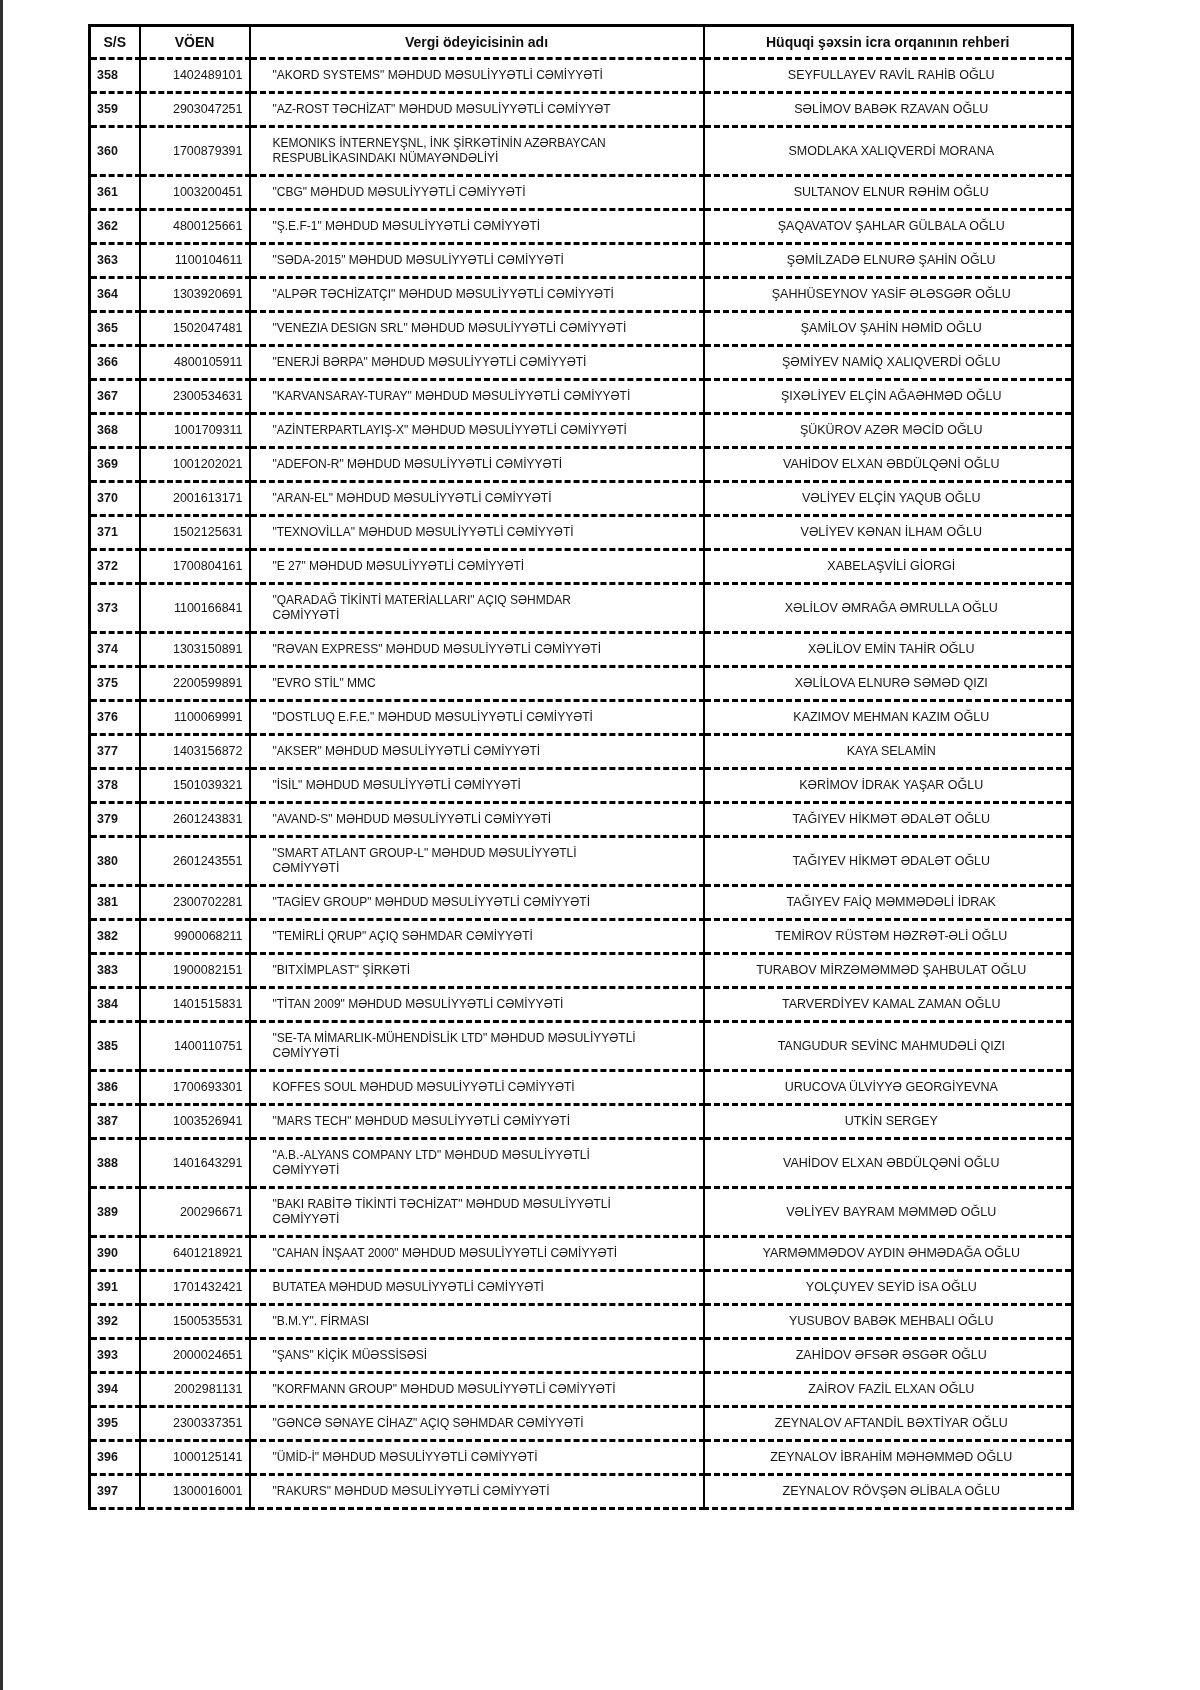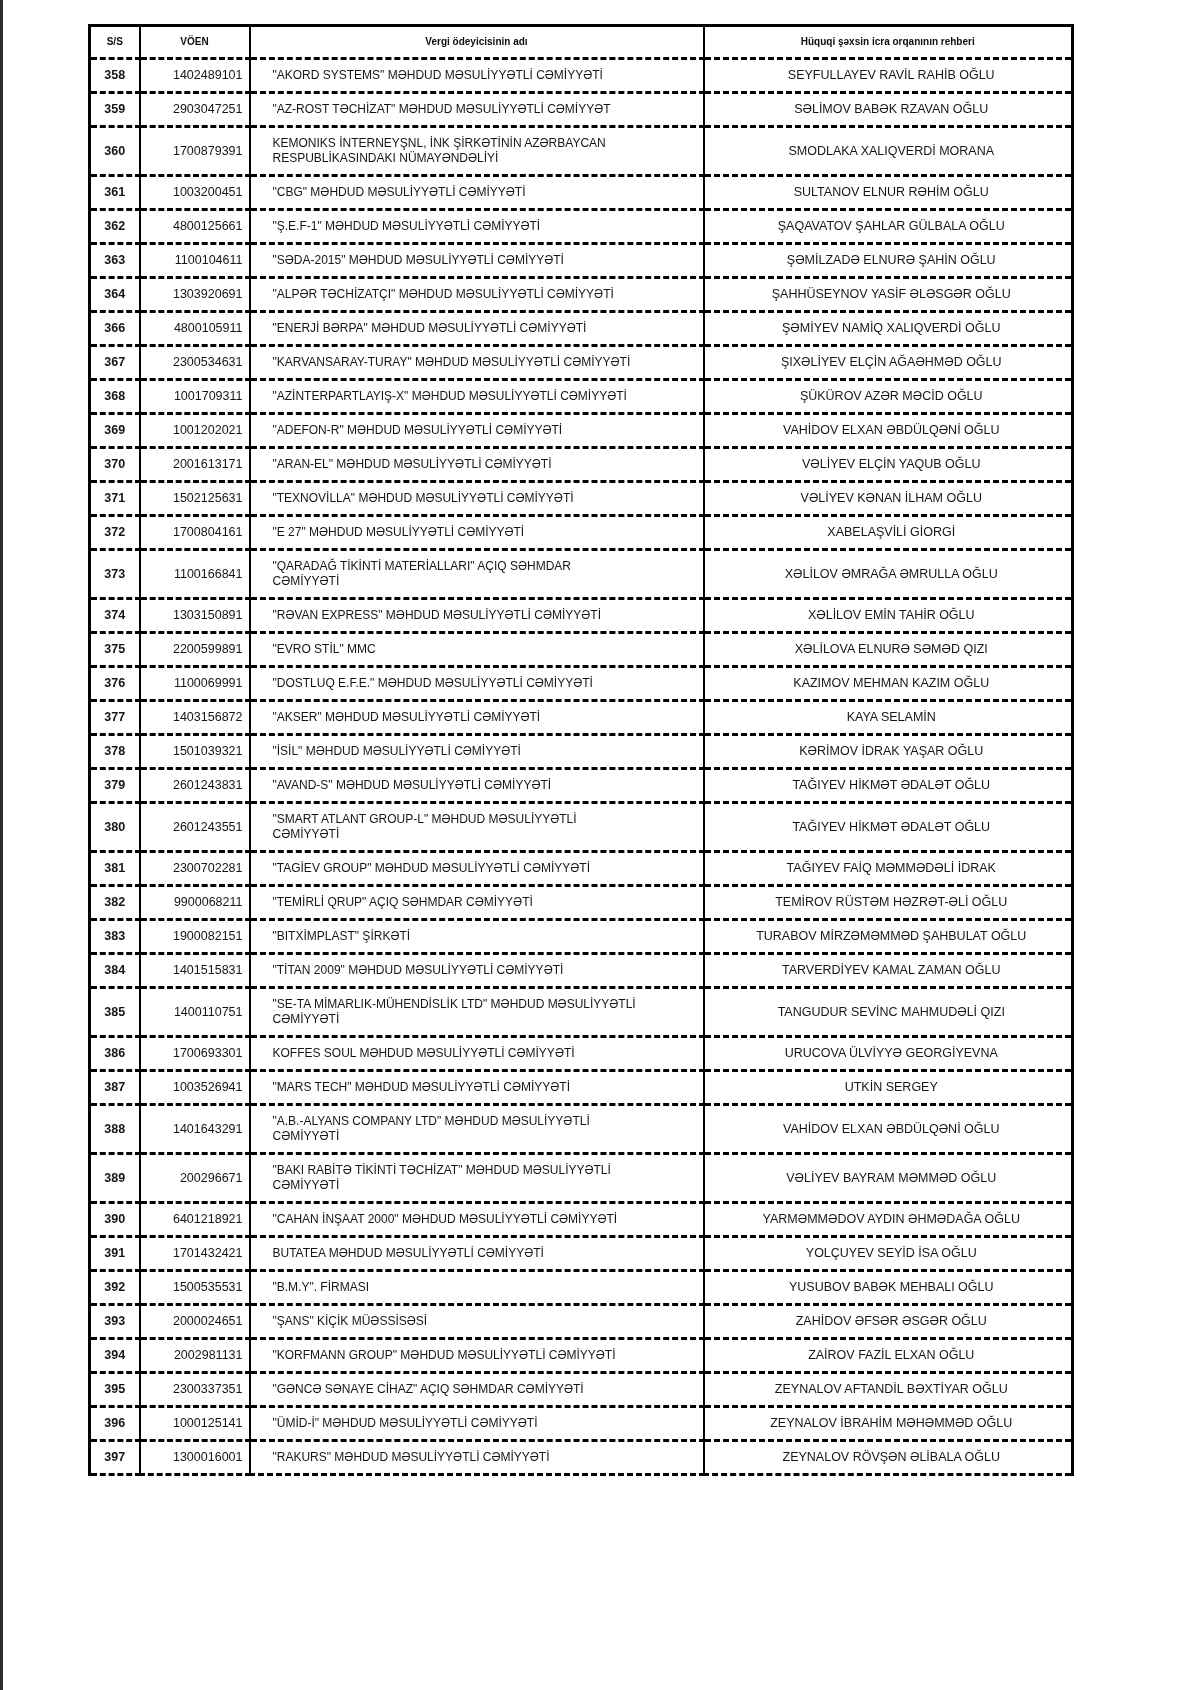--- a/index.html
+++ b/index.html
@@ -13,28 +13,28 @@
   table.registry{
     position:absolute;left:88px;top:24px;width:983px;
     border-collapse:collapse;table-layout:fixed;
     border-top:3px solid #000;border-left:3px solid #000;border-right:3px solid #000;
     border-bottom:3px dashed #000;
   }
   col.c-ss{width:50px;} col.c-voen{width:110px;} col.c-name{width:454px;} col.c-head{width:369px;}
   th,td{border-left:2px solid #000;vertical-align:middle;}
   th:first-child,td:first-child{border-left:none;}
   thead th{
-    font-size:10px;font-weight:bold;text-align:center;
+    font-size:14px;font-weight:bold;text-align:center;
     padding:8px 4px;line-height:14px;color:#0d0d0d;
   }
   tbody td{
     border-top:3px dashed #000;
     font-size:12.5px;line-height:15px;padding:8px 6px;color:#151515;
   }
-  td.col-ss{text-align:center;font-weight:bold;}
+  td.col-ss{font-weight:bold;}
   td.col-voen{text-align:right;}
   td.col-name{text-align:left;padding:8px 64px 8px 22px;font-size:12px;}
   td.col-head{text-align:center;padding-left:13px;padding-right:6px;}
 </style>
 </head>
 <body>
 
 <div class="scan-edge"></div>
 
 <table class="registry">
@@ -89,20 +89,26 @@
         <td class="col-name">"SƏDA-2015" MƏHDUD MƏSULİYYƏTLİ CƏMİYYƏTİ</td>
         <td class="col-head">ŞƏMİLZADƏ ELNURƏ ŞAHİN OĞLU</td>
       </tr>
       <tr>
         <td class="col-ss">364</td>
         <td class="col-voen">1303920691</td>
         <td class="col-name">"ALPƏR TƏCHİZATÇI" MƏHDUD MƏSULİYYƏTLİ CƏMİYYƏTİ</td>
         <td class="col-head">ŞAHHÜSEYNOV YASİF ƏLƏSGƏR OĞLU</td>
       </tr>
       <tr>
+        <td class="col-ss">365</td>
+        <td class="col-voen">1502047481</td>
+        <td class="col-name">"VENEZIA DESIGN SRL" MƏHDUD MƏSULİYYƏTLİ CƏMİYYƏTİ</td>
+        <td class="col-head">ŞAMİLOV ŞAHİN HƏMİD OĞLU</td>
+      </tr>
+      <tr>
         <td class="col-ss">366</td>
         <td class="col-voen">4800105911</td>
         <td class="col-name">"ENERJİ BƏRPA" MƏHDUD MƏSULİYYƏTLİ CƏMİYYƏTİ</td>
         <td class="col-head">ŞƏMİYEV NAMİQ XALIQVERDİ OĞLU</td>
       </tr>
       <tr>
         <td class="col-ss">367</td>
         <td class="col-voen">2300534631</td>
         <td class="col-name">"KARVANSARAY-TURAY" MƏHDUD MƏSULİYYƏTLİ CƏMİYYƏTİ</td>
         <td class="col-head">ŞIXƏLİYEV ELÇİN AĞAƏHMƏD OĞLU</td>

